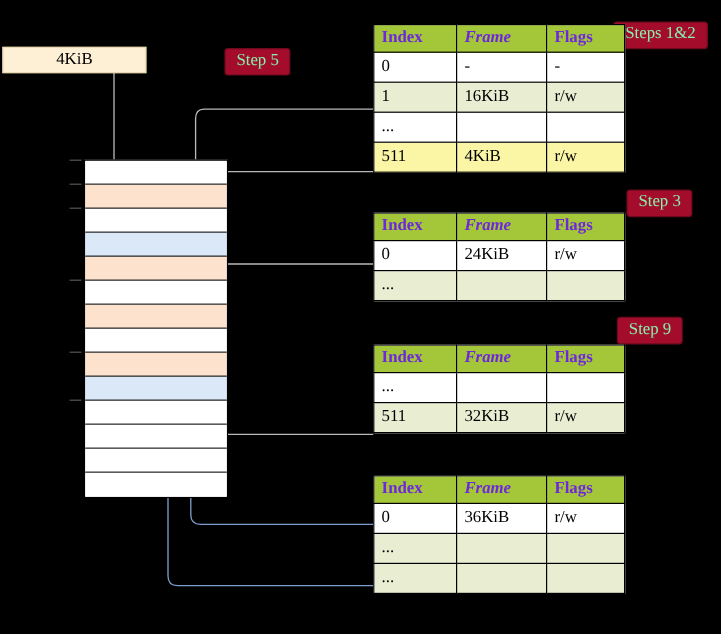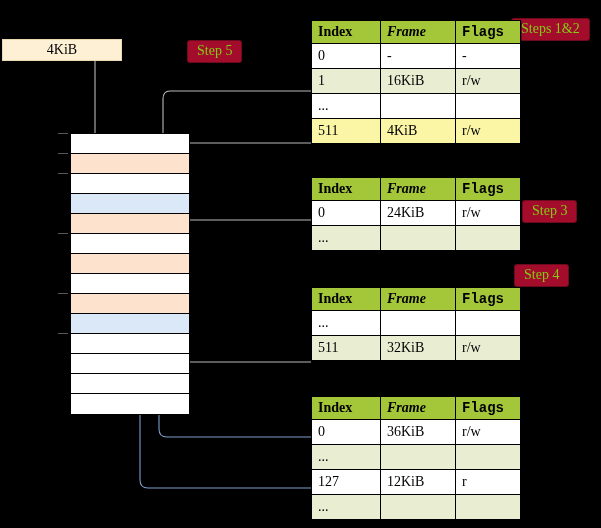--- a/index.html
+++ b/index.html
@@ -1,21 +1,21 @@
 <!DOCTYPE html>
 <html><head>
 <meta charset="utf-8">
 <style>
   html,body{margin:0;padding:0;background:#000;}
   body{width:601px;height:528px;position:relative;overflow:hidden;
        font-family:"Liberation Serif",serif;}
   .stage{position:absolute;left:0;top:0;width:601px;height:528px;}
 
   
-  .badge{position:absolute;background:#a30c2b;color:#84cc16;
+  .badge{position:absolute;background:#a30c2b;color:#86efac;
          font-family:"Liberation Serif",serif;font-size:14px;
          padding:3px 9px 4px 9px;white-space:nowrap;line-height:1;
          border-radius:2px;box-shadow:0 0 0 1px #6d0a1e;}
 
   
   .kib-box{position:absolute;background:#fdf0d5;border:1px solid #e8d9b0;
            color:#000;font-size:14px;text-align:center;line-height:20px;
            height:20px;}
 
   
@@ -25,29 +25,29 @@
   .memrow:last-child{border-bottom:none;}
   .m-white{background:#ffffff;}
   .m-peach{background:#fde3cd;}
   .m-blue{background:#dbe8f7;}
   .tick{position:absolute;height:1px;background:#555;width:10px;}
 
   
   table.pt{position:absolute;border-collapse:collapse;
            font-family:"Liberation Serif",serif;font-size:14px;
            background:#fff;box-shadow:1px 1px 0 rgba(0,0,0,.35);}
-  table.pt th{background:#a4c639;color:#000000;font-weight:bold;
+  table.pt th{background:#a4c639;color:#6d28d9;font-weight:bold;
               text-align:left;padding:3px 6px;border:1px solid #000;
               font-size:14px;}
   table.pt td{border:1px solid #000;padding:3px 6px;color:#000;
               height:18px;vertical-align:middle;}
   tr.r-white td{background:#ffffff;}
   tr.r-green td{background:#e9eed3;}
   td.hl{background:#fbf6a6 !important;}
-  .th-idx{width:56px;} .th-frm{width:62px;font-style:italic;} .th-flg{width:52px;font-family:Liberation Mono, monospace;}
+  .th-idx{width:56px;} .th-frm{width:62px;font-style:italic;} .th-flg{width:52px;}
 
   
   svg.links{position:absolute;left:0;top:0;width:601px;height:528px;
             pointer-events:none;}
 </style>
 </head>
 <body>
 
 <div class="stage">
 
@@ -109,22 +109,22 @@
 
   <div class="tick" style="left:58px;top:133px;"></div>
   <div class="tick" style="left:58px;top:153px;"></div>
   <div class="tick" style="left:58px;top:173px;"></div>
   <div class="tick" style="left:58px;top:233px;"></div>
   <div class="tick" style="left:58px;top:293px;"></div>
   <div class="tick" style="left:58px;top:333px;"></div>
 
 <div class="badge" style="left: 188px; top: 41px;">Step 5</div>
     <div class="badge" style="left: 512px; top: 19px;">Steps 1&amp;2</div>
-    <div class="badge" style="left: 523px; top: 159px; margin-top: 42px;">Step 3</div>
-    <div class="badge" style="left: 515px; top: 265px;">Step 4</div>
+    <div class="badge" style="left: 523px; top: 159px;">Step 3</div>
+    <div class="badge" style="left: 515px; top: 265px;">Step 9</div>
     <table class="pt" style="left: 311px; top: 20px;">
       <thead>
         <tr>
           <th class="th-idx">Index</th>
           <th class="th-frm">Frame</th>
           <th class="th-flg">Flags</th>
         </tr>
       </thead>
       <tbody>
         <tr class="r-white">
@@ -203,25 +203,20 @@
         <tr class="r-white">
           <td>0</td>
           <td>36KiB</td>
           <td>r/w</td>
         </tr>
         <tr class="r-green">
           <td>...</td>
           <td></td>
           <td></td>
         </tr>
-        <tr class="r-white">
-          <td>127</td>
-          <td>12KiB</td>
-          <td>r</td>
-        </tr>
         <tr class="r-green">
           <td>...</td>
           <td></td>
           <td></td>
         </tr>
       </tbody>
     </table>
   </div>
 
 </body></html>

